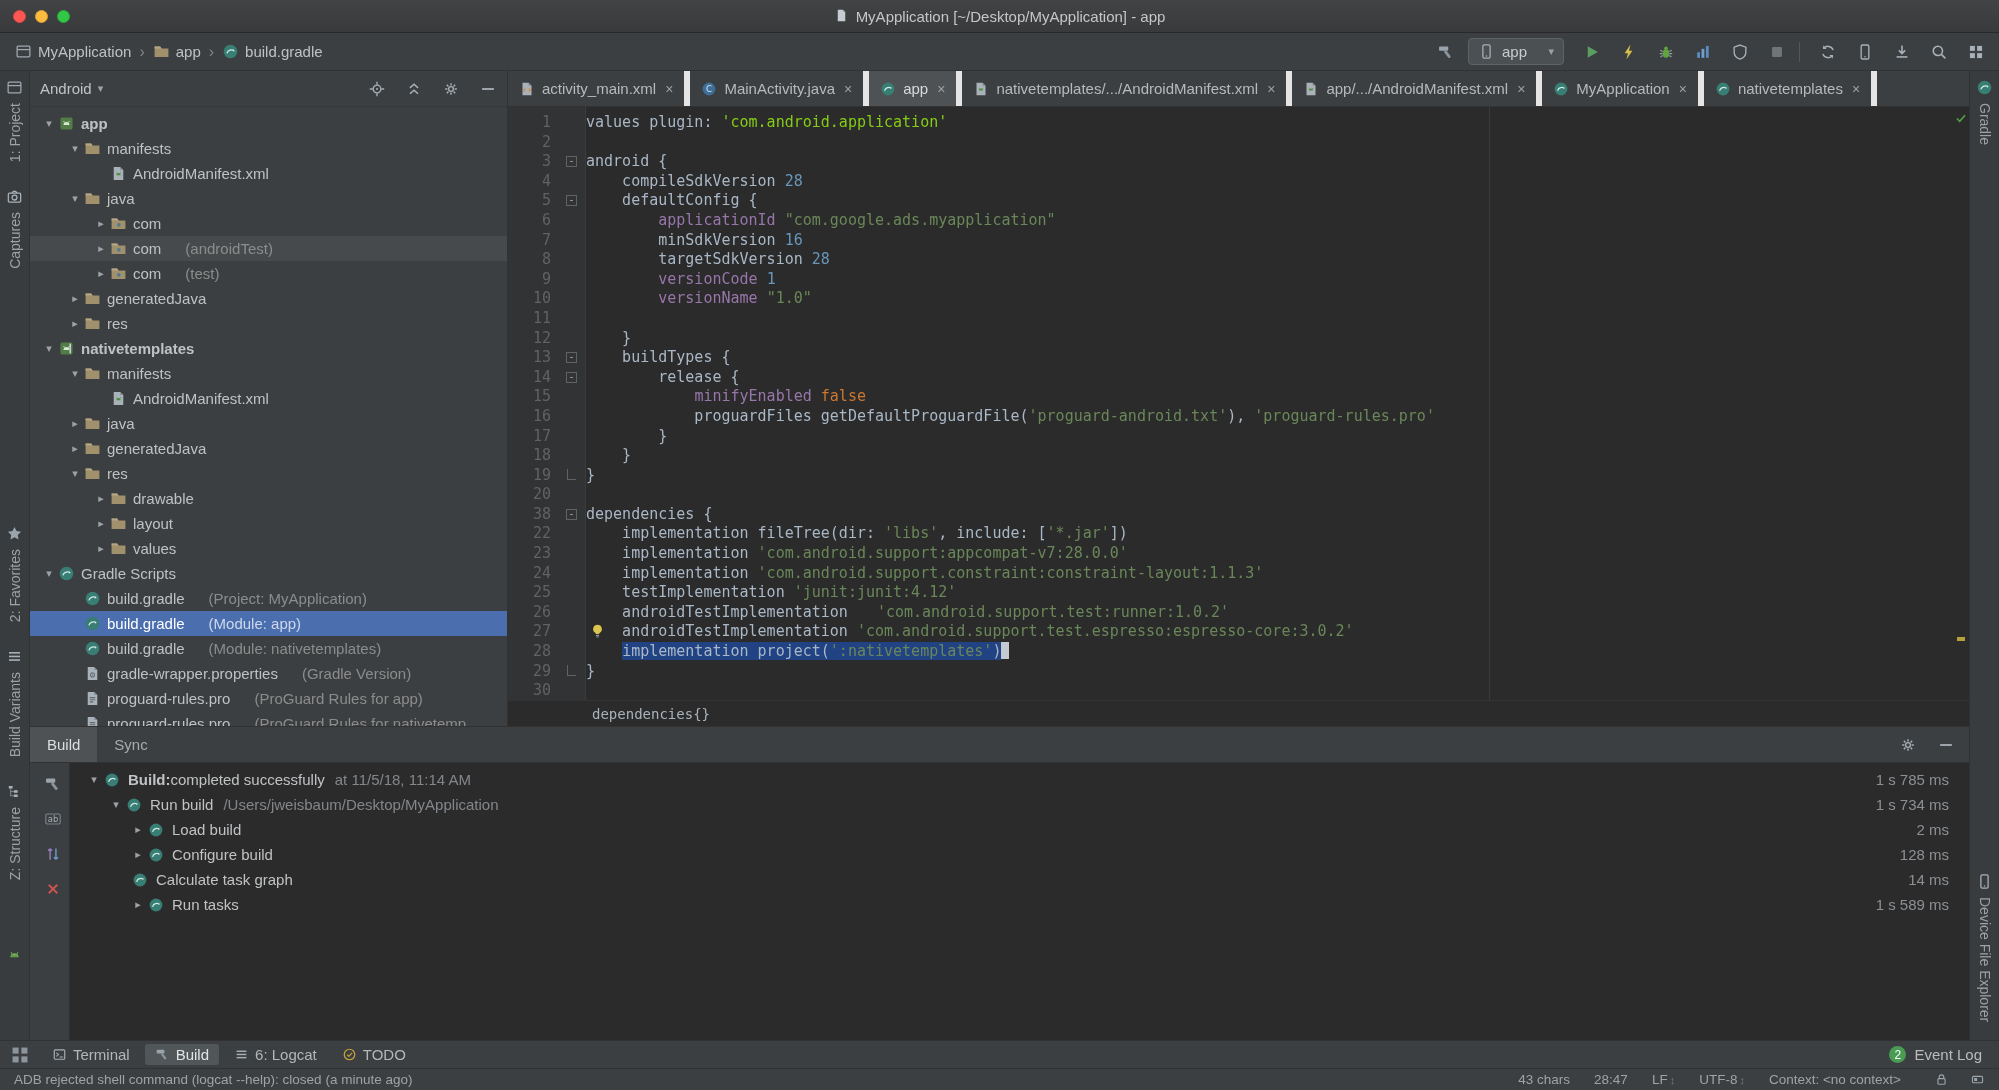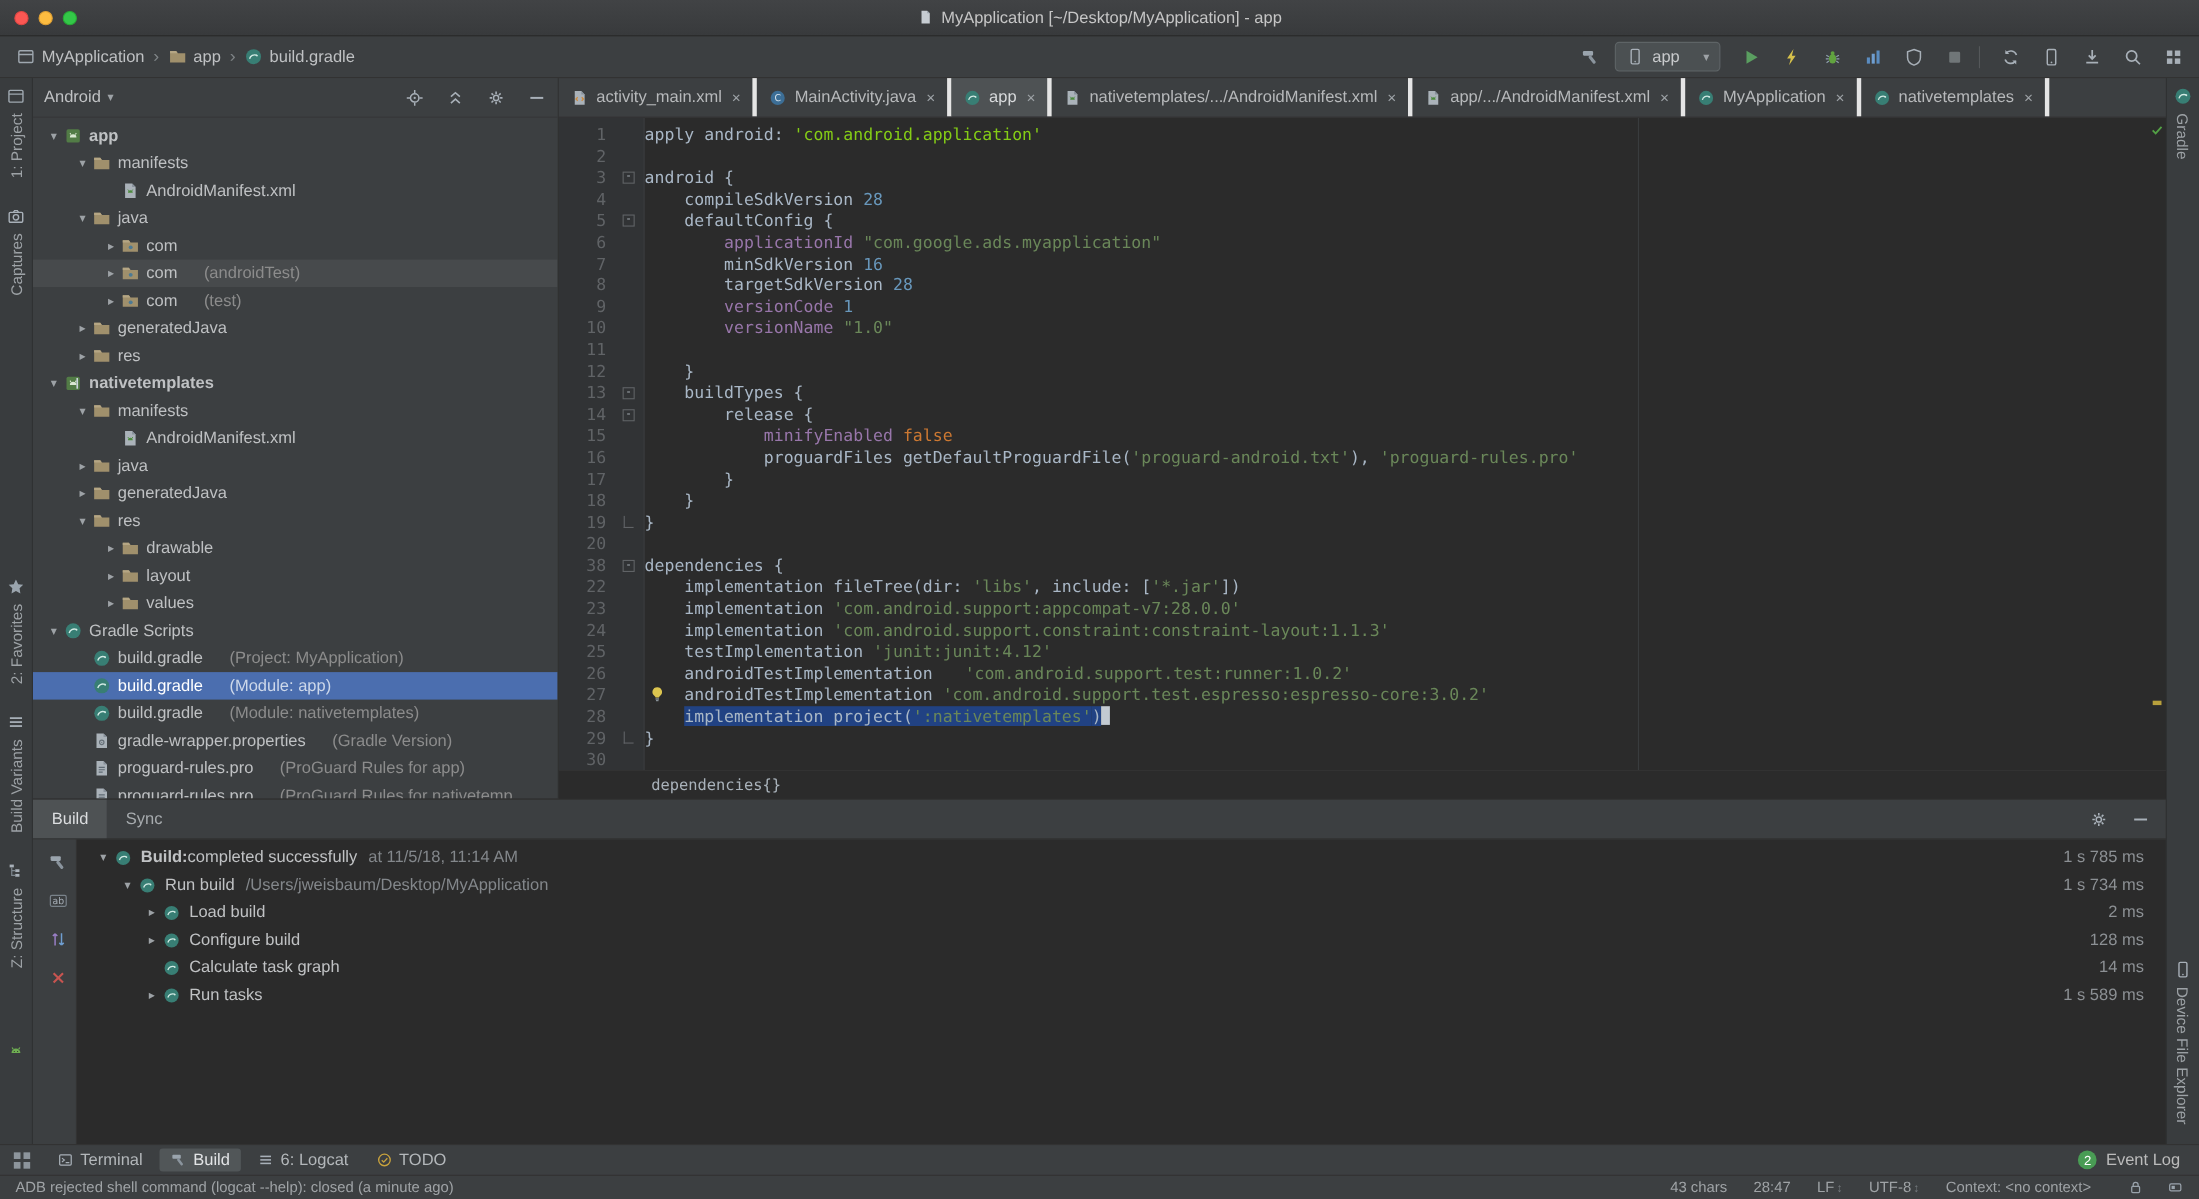--- a/index.html
+++ b/index.html
@@ -51,21 +51,21 @@
   .trow .arrow{width:18px;flex:none;text-align:center;color:#9da2a6;font-size:11px}
   .trow .icn{margin-right:6px}
   .trow.selected{background:#4b6eaf;color:#fff}
   .trow.hl{background:rgba(255,255,255,.06)}
   .tnote{color:#8c8c8c;margin-left:24px}
   .trow.selected .tnote{color:#cdd8ea}
   .tbold{font-weight:bold}
   
   .editor{flex:1;display:flex;flex-direction:column;background:#2b2b2b;min-width:0;position:relative}
   .tabbar{height:36px;flex:none;background:#3c3f41;display:flex;border-bottom:1px solid #323232;overflow:hidden}
-  .tab{display:flex;align-items:center;gap:7px;padding:0 11px;border-right:4px solid #e5e5e5;color:#b7b9bb;white-space:nowrap}
+  .tab{display:flex;align-items:center;gap:7px;padding:0 11px;border-right:6px solid #e5e5e5;color:#b7b9bb;white-space:nowrap}
   .tab.active{background:#4e5254;color:#d8dadc}
   .tab .close{color:#9da2a6;font-size:14px;margin-left:2px}
   .tab .icn{width:16px;height:16px}
   .code-wrap{flex:1;position:relative;overflow:hidden}
   .gutter-bg{position:absolute;left:0;top:0;bottom:0;width:78px;background:#313335;border-right:1px solid #3a3c3e}
   .col-guide{position:absolute;left:981px;top:0;bottom:0;width:1px;background:#393c3e}
   .code-lines{position:absolute;top:6px;left:0;right:0;font-family:"DejaVu Sans Mono",monospace;font-size:15px}
   .cl{display:flex;height:19.6px;line-height:19.6px;position:relative;white-space:pre}
   .ln{width:50px;flex:none;text-align:right;color:#606366;padding-right:7px}
   .fold{width:28px;flex:none;position:relative}
@@ -743,21 +743,21 @@
                   </svg>
                 </span>
                 <span>nativetemplates</span>
                 <span class="close">×</span>
               </div>
             </div>
           <div class="code-wrap">
             <div class="gutter-bg"></div>
             <div class="col-guide"></div>
             <div class="code-lines" id="code-lines">
-                <div class="cl"><span class="ln">1</span><span class="fold"></span><span class="ct"><span style="color: rgb(169, 183, 198);">apply android: </span><span style="color: #84cc16;">'com.android.application'</span></span></div>
+                <div class="cl"><span class="ln">1</span><span class="fold"></span><span class="ct"><span style="color: rgb(169, 183, 198);">values plugin: </span><span style="color: #84cc16;">'com.android.application'</span></span></div>
                 <div class="cl"><span class="ln">2</span><span class="fold"></span><span class="ct"></span></div>
                 <div class="cl"><span class="ln">3</span><span class="fold"><span class="foldbox">-</span></span><span class="ct"><span style="color: rgb(169, 183, 198);">android {</span></span></div>
                 <div class="cl"><span class="ln">4</span><span class="fold"></span><span class="ct"><span style="color: rgb(169, 183, 198);">    compileSdkVersion </span><span style="color: rgb(104, 151, 187);">28</span></span></div>
                 <div class="cl"><span class="ln">5</span><span class="fold"><span class="foldbox">-</span></span><span class="ct"><span style="color: rgb(169, 183, 198);">    defaultConfig {</span></span></div>
                 <div class="cl"><span class="ln">6</span><span class="fold"></span><span class="ct"><span style="color: rgb(169, 183, 198);">        </span><span style="color: rgb(152, 118, 170);">applicationId </span><span style="color: rgb(106, 135, 89);">"com.google.ads.myapplication"</span></span></div>
                 <div class="cl"><span class="ln">7</span><span class="fold"></span><span class="ct"><span style="color: rgb(169, 183, 198);">        minSdkVersion </span><span style="color: rgb(104, 151, 187);">16</span></span></div>
                 <div class="cl"><span class="ln">8</span><span class="fold"></span><span class="ct"><span style="color: rgb(169, 183, 198);">        targetSdkVersion </span><span style="color: rgb(104, 151, 187);">28</span></span></div>
                 <div class="cl"><span class="ln">9</span><span class="fold"></span><span class="ct"><span style="color: rgb(169, 183, 198);">        </span><span style="color: rgb(152, 118, 170);">versionCode </span><span style="color: rgb(104, 151, 187);">1</span></span></div>
                 <div class="cl"><span class="ln">10</span><span class="fold"></span><span class="ct"><span style="color: rgb(169, 183, 198);">        </span><span style="color: rgb(152, 118, 170);">versionName </span><span style="color: rgb(106, 135, 89);">"1.0"</span></span></div>
                 <div class="cl"><span class="ln">11</span><span class="fold"></span></div>
@@ -903,21 +903,21 @@
                 <span class="icn">
                   <svg viewBox="0 0 16 16">
                     <circle cx="8" cy="8" r="6.4" fill="#387e74"></circle>
                     <path d="M4.6 9.8c.7-2.7 3.3-4 6.2-3" stroke="#d2eae4" stroke-width="1.2" fill="none"></path>
                     <circle cx="10.9" cy="7.1" r=".8" fill="#d2eae4"></circle>
                   </svg>
                 </span>
                 <span>Configure build</span>
                 <span class="btime">128 ms</span>
               </div>
-              <div class="brow" style="padding-left: 58px;">
+              <div class="brow" style="padding-left: 42px;">
                 <span class="arrow"></span>
                 <span class="icn">
                   <svg viewBox="0 0 16 16">
                     <circle cx="8" cy="8" r="6.4" fill="#387e74"></circle>
                     <path d="M4.6 9.8c.7-2.7 3.3-4 6.2-3" stroke="#d2eae4" stroke-width="1.2" fill="none"></path>
                     <circle cx="10.9" cy="7.1" r=".8" fill="#d2eae4"></circle>
                   </svg>
                 </span>
                 <span>Calculate task graph</span>
                 <span class="btime">14 ms</span>

